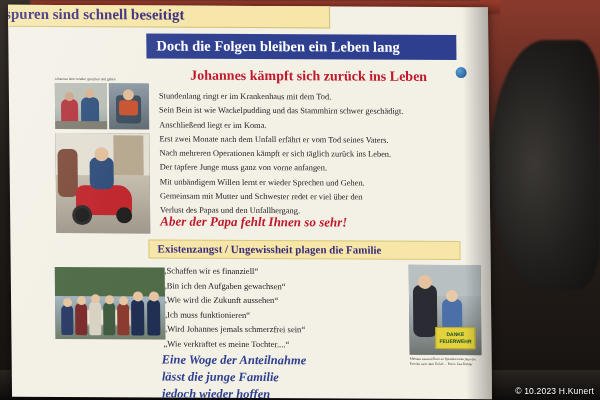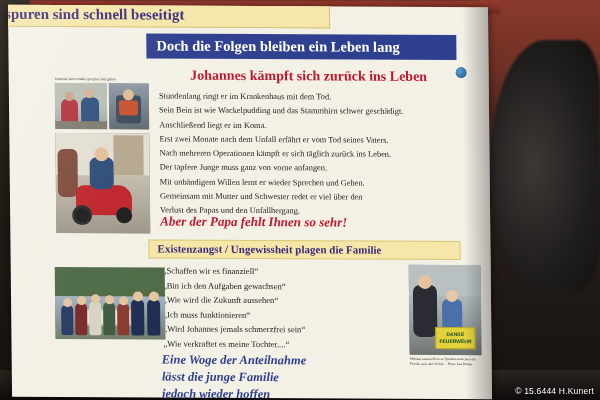--- a/index.html
+++ b/index.html
@@ -338,14 +338,14 @@
         </div>
       </div>
 
       <div class="cap" id="cap5">Mehrere tausend Euro an Spenden erreichten die Familie nach dem Unfall.   –   Fotos: Lea Köhler</div>
 
       <div class="gloss"></div>
       <div class="shadow-edge"></div>
     </div>
   </div>
 
-  <div id="copyright">© 15.6444 H.Kunert</div>
+  <div id="copyright">© 10.2023 H.Kunert</div>
 </div>
 
 </body></html>

